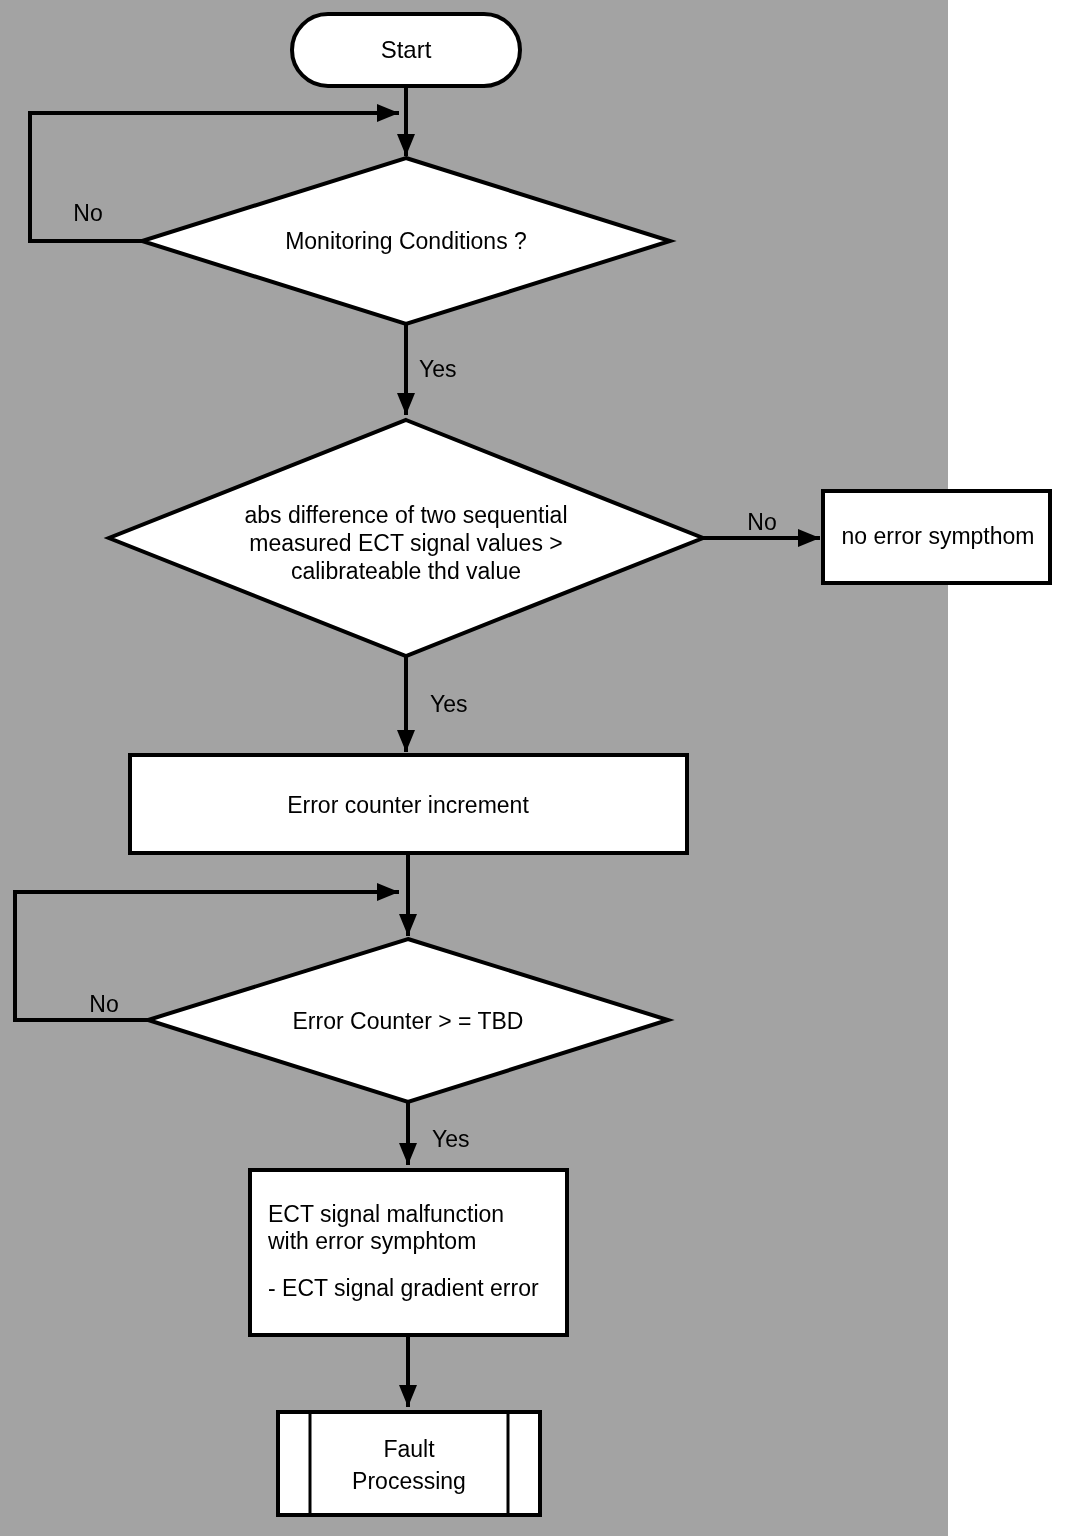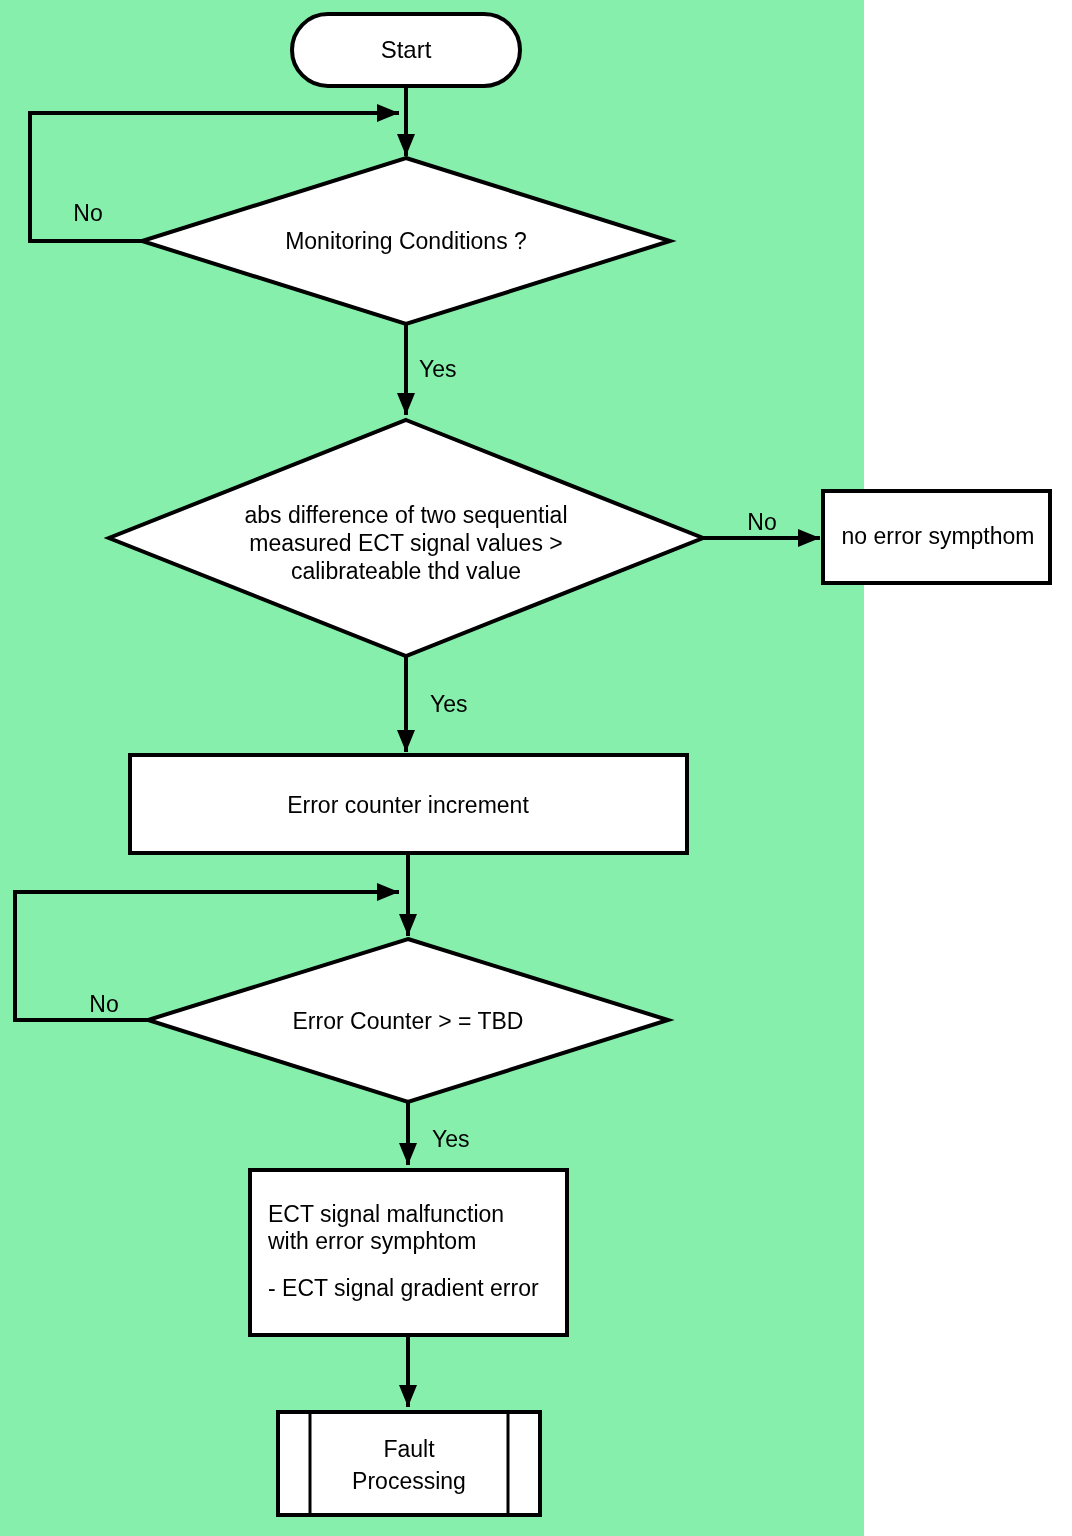--- a/index.html
+++ b/index.html
@@ -1,16 +1,16 @@
 <!DOCTYPE html>
 <html><head>
 <meta charset="utf-8">
 <style>
   html,body{margin:0;padding:0;background:#ffffff;}
-  .page{width:864px;height:1536px;position:relative;background:#86efac;}
+  .page{width:948px;height:1536px;position:relative;background:#a3a3a3;}
   svg{display:block;}
   .shape{fill:#ffffff;stroke:#000000;stroke-width:4;}
   .edge{fill:none;stroke:#000000;stroke-width:4;}
   .bar{stroke:#000000;stroke-width:3;}
   text{fill:#000000;font-family:"Liberation Sans","DejaVu Sans",sans-serif;font-size:23px;}
   .t-mid{text-anchor:middle;}
   .t-start{text-anchor:start;}
   .start-label{font-size:24px;}
 </style>
 </head>

